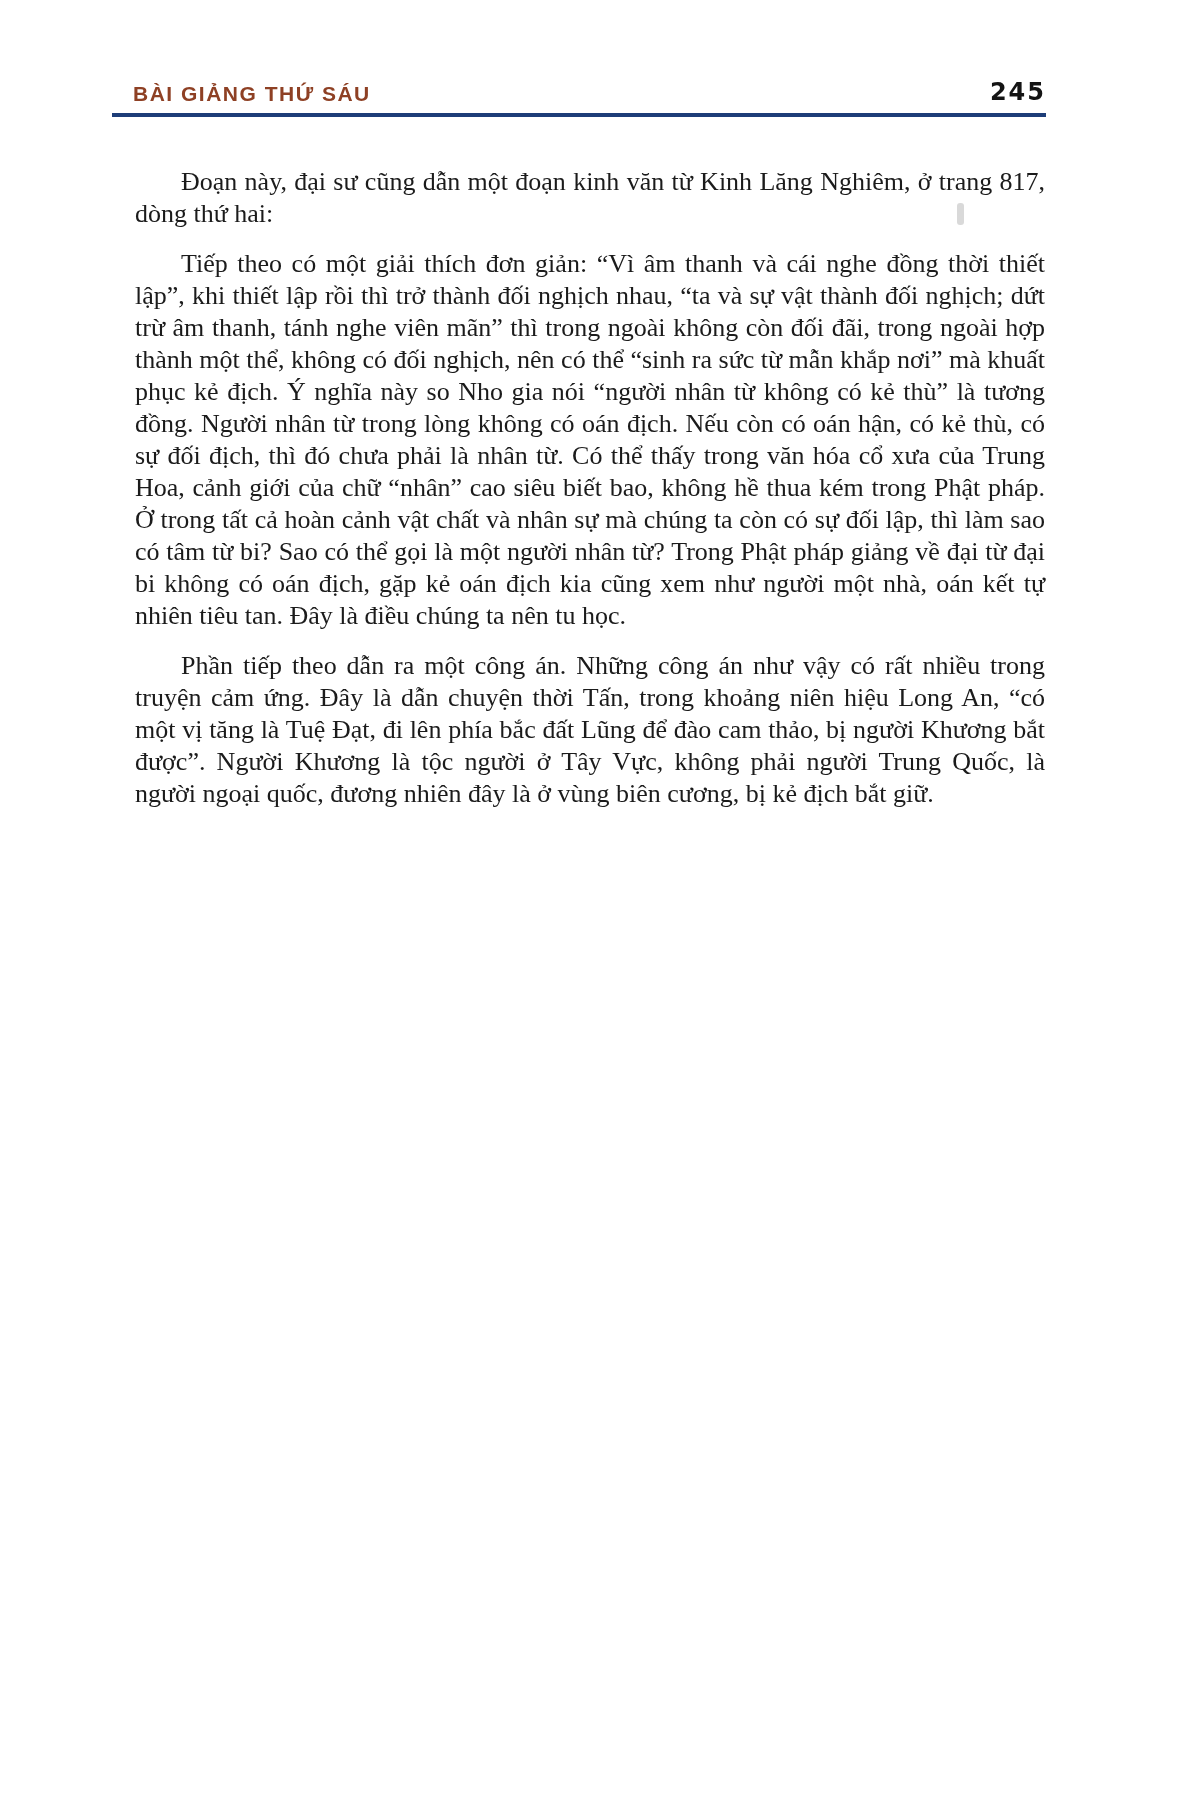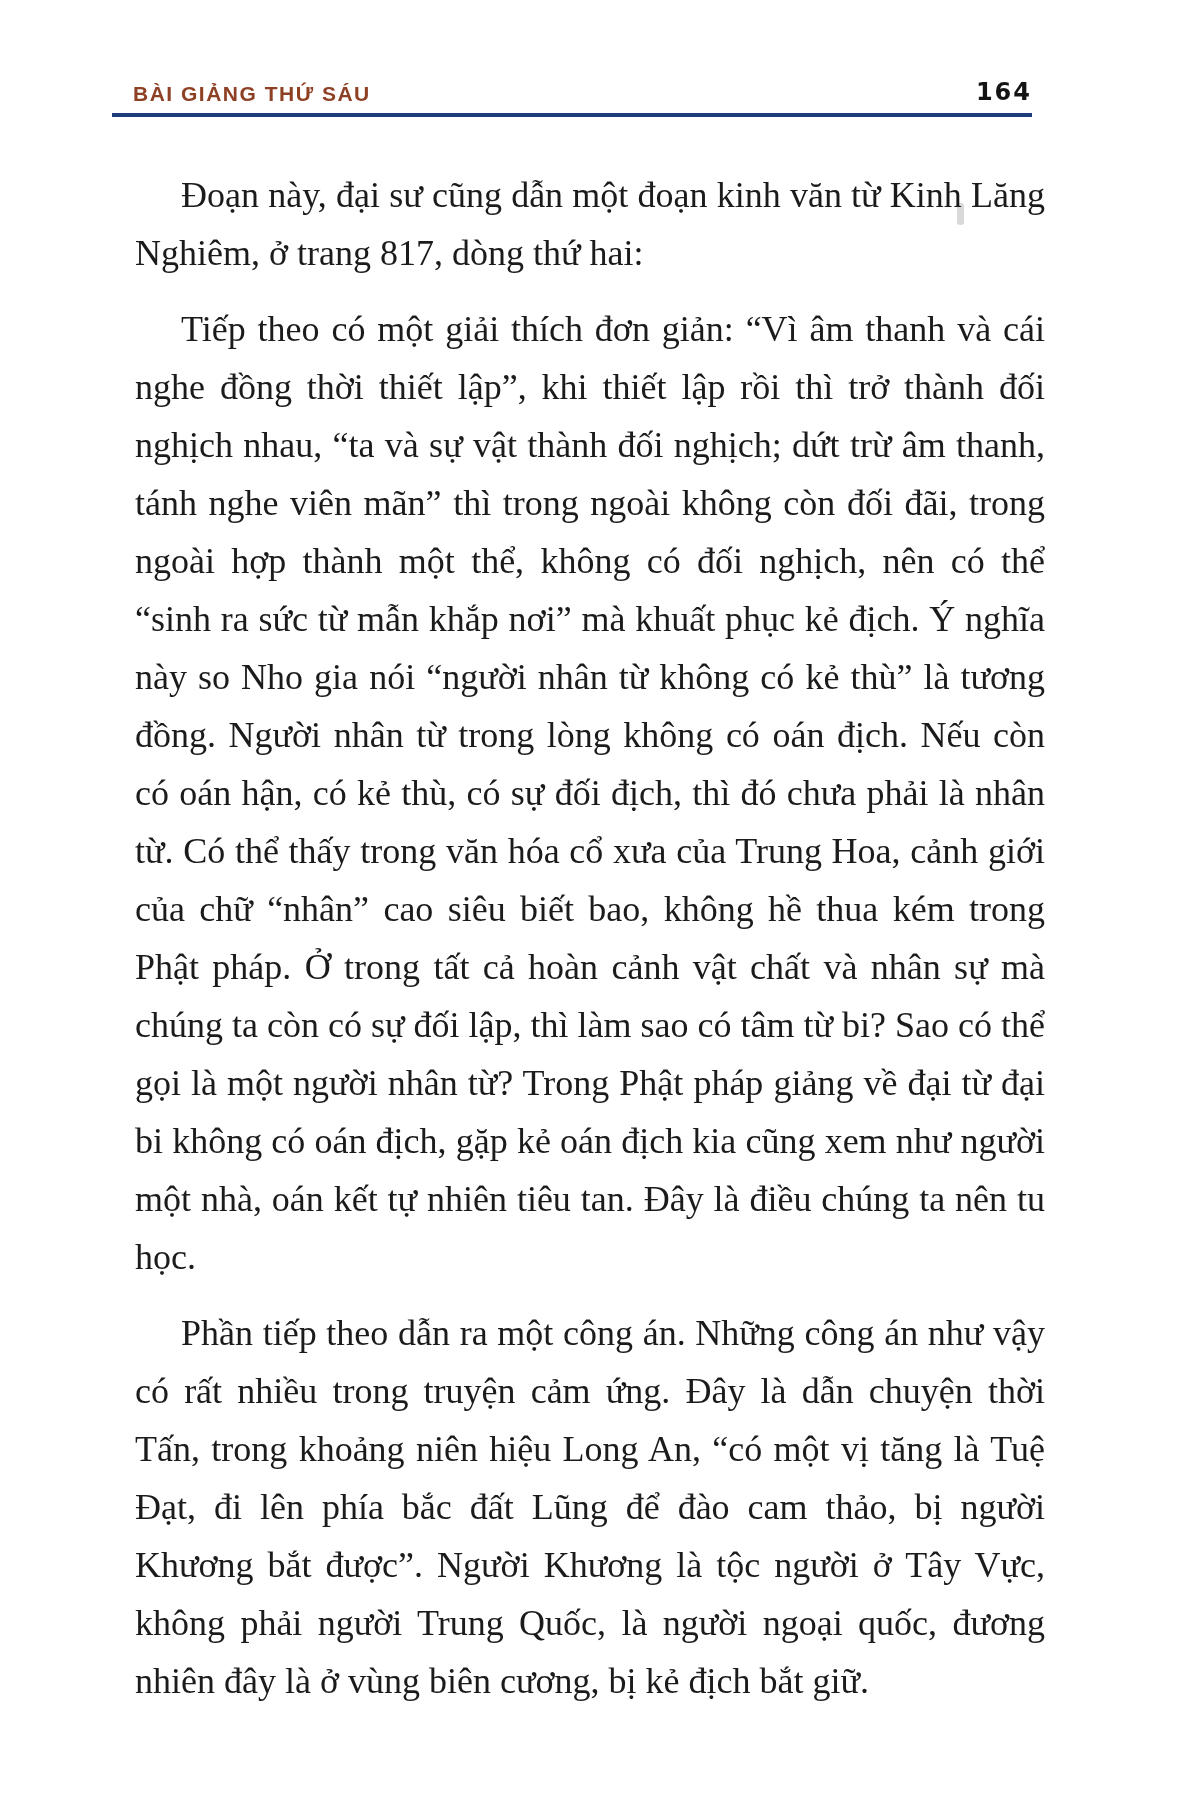--- a/index.html
+++ b/index.html
@@ -11,21 +11,21 @@
     position: relative;
     width: 1200px;
     height: 1800px;
     background: #ffffff;
     overflow: hidden;
     font-family: "Liberation Serif", "DejaVu Serif", serif;
   }
   .page-header {
     position: absolute;
     left: 112px;
-    right: 168px;
+    right: 154px;
     top: 80px;
   }
   .header-row {
     display: flex;
     justify-content: space-between;
     align-items: flex-end;
   }
   .running-title {
     font-family: "Liberation Sans", "DejaVu Sans", sans-serif;
     font-weight: 700;
@@ -47,22 +47,22 @@
     margin-top: 9px;
     height: 4px;
     background: #1d3d78;
   }
   .body-text {
     position: absolute;
     left: 135px;
     width: 910px;
     top: 166px;
     color: #1b1b1b;
-    font-size: 36px;
-    line-height: 58px;
+    font-size: 26px;
+    line-height: 32px;
     text-align: justify;
   }
   .body-text p {
     margin: 0 0 18px 0;
     text-indent: 46px;
   }
   .scan-artifact {
     position: absolute;
     left: 957px;
     top: 203px;
@@ -74,21 +74,21 @@
   }
 </style>
 </head>
 <body>
 
 <div class="page">
 
   <header class="page-header">
     <div class="header-row">
       <span class="running-title">BÀI GIẢNG THỨ SÁU</span>
-      <span class="page-number">164</span>
+      <span class="page-number">245</span>
     </div>
     <div class="header-rule"></div>
   </header>
 
   <div class="scan-artifact"></div>
 
   <main class="body-text">
     <p>Đoạn này, đại sư cũng dẫn một đoạn kinh văn từ Kinh Lăng Nghiêm, ở trang 817, dòng thứ hai:</p>
     <p>Tiếp theo có một giải thích đơn giản: “Vì âm thanh và cái nghe đồng thời thiết lập”, khi thiết lập rồi thì trở thành đối nghịch nhau, “ta và sự vật thành đối nghịch; dứt trừ âm thanh, tánh nghe viên mãn” thì trong ngoài không còn đối đãi, trong ngoài hợp thành một thể, không có đối nghịch, nên có thể “sinh ra sức từ mẫn khắp nơi” mà khuất phục kẻ địch. Ý nghĩa này so Nho gia nói “người nhân từ không có kẻ thù” là tương đồng. Người nhân từ trong lòng không có oán địch. Nếu còn có oán hận, có kẻ thù, có sự đối địch, thì đó chưa phải là nhân từ. Có thể thấy trong văn hóa cổ xưa của Trung Hoa, cảnh giới của chữ “nhân” cao siêu biết bao, không hề thua kém trong Phật pháp. Ở trong tất cả hoàn cảnh vật chất và nhân sự mà chúng ta còn có sự đối lập, thì làm sao có tâm từ bi? Sao có thể gọi là một người nhân từ? Trong Phật pháp giảng về đại từ đại bi không có oán địch, gặp kẻ oán địch kia cũng xem như người một nhà, oán kết tự nhiên tiêu tan. Đây là điều chúng ta nên tu học.</p>
     <p>Phần tiếp theo dẫn ra một công án. Những công án như vậy có rất nhiều trong truyện cảm ứng. Đây là dẫn chuyện thời Tấn, trong khoảng niên hiệu Long An, “có một vị tăng là Tuệ Đạt, đi lên phía bắc đất Lũng để đào cam thảo, bị người Khương bắt được”. Người Khương là tộc người ở Tây Vực, không phải người Trung Quốc, là người ngoại quốc, đương nhiên đây là ở vùng biên cương, bị kẻ địch bắt giữ.</p>

